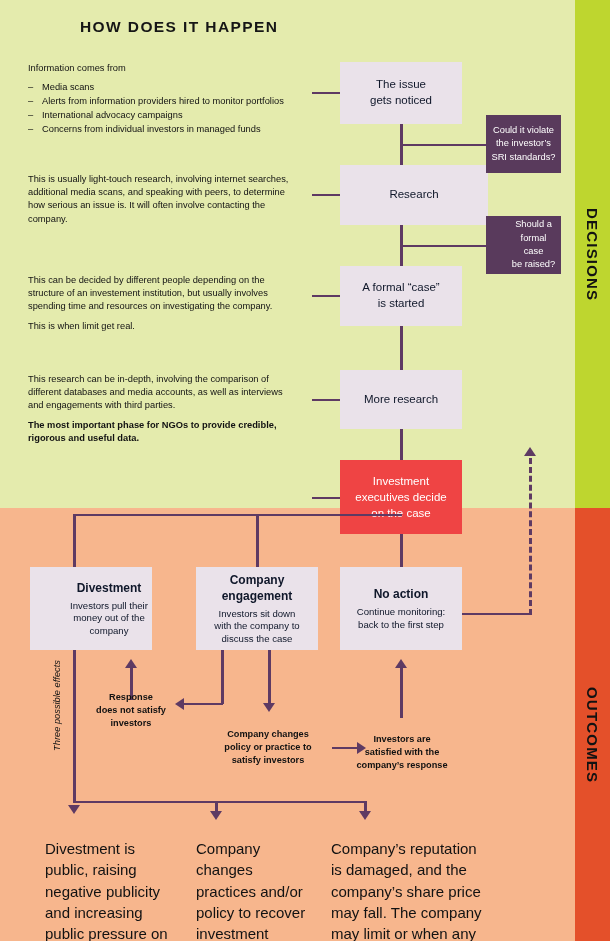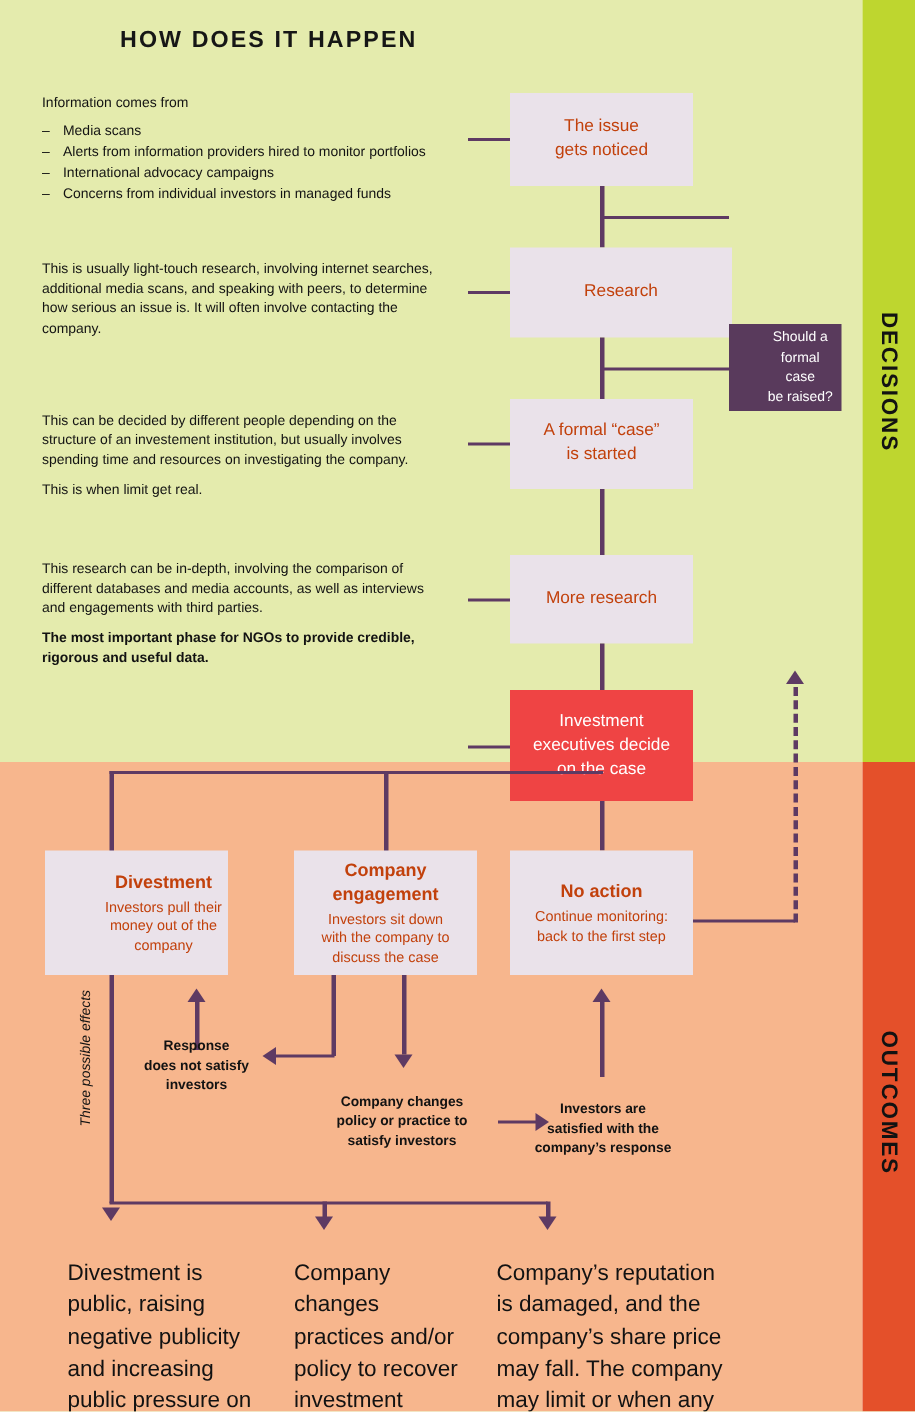--- a/index.html
+++ b/index.html
@@ -30,21 +30,21 @@
   
   #page-title{
     position:absolute;left:80px;top:18px;
     font-size:15.5px;font-weight:bold;letter-spacing:1.4px;color:#161616;
   }
 
   
   .node{
     position:absolute;background:#eae2ea;
     display:flex;flex-direction:column;align-items:center;justify-content:center;
-    text-align:center;color:#c2410c;box-sizing:border-box;
+    text-align:center;color:#0f172a;box-sizing:border-box;
   }
   .node .nd-title{font-size:11.5px;line-height:1.35;}
   .node.bold .nd-title{font-weight:bold;font-size:12px;margin-bottom:4px;}
   .node .nd-sub{font-size:9.6px;line-height:1.3;}
 
   .node.dark{background:#ef4444;color:#ffffff;}
   .node.dark .nd-title{font-size:11.5px;line-height:1.42;}
 
   .chip{
     position:absolute;background:#593a5c;color:#fff;
@@ -174,20 +174,23 @@
     <div class="nd-title">More research</div>
   </div>
 
   <div class="ln lnv" style="left:400px;top:429px;height:31px;"></div>
 
   <div class="node dark" id="node-executives" style="left:340px;top:460px;width:122px;height:74px;">
     <div class="nd-title">Investment<br>executives decide<br>on the case</div>
   </div>
 
   <div class="ln lnh" style="left:401px;top:144px;width:85px;"></div>
+  <div class="chip" id="chip-sri" style="left:486px;top:115px;width:75px;height:58px;">
+    <span>Could it violate<br>the investor’s<br>SRI standards?</span>
+  </div>
 
   <div class="ln lnh" style="left:401px;top:245px;width:85px;"></div>
   <div class="chip" id="chip-case" style="left:486px;top:216px;width:75px;height:58px;padding-left:24px;">
     <span>Should a<br>formal case<br>be raised?</span>
   </div>
 
   <div class="ln lnh" style="left:73px;top:514px;width:329px;"></div>
   <div class="ln lnv-thick" style="left:73px;top:514px;height:54px;"></div>
   <div class="ln lnv-thick" style="left:256px;top:514px;height:54px;"></div>
   <div class="ln lnv-thick" style="left:400px;top:534px;height:33px;"></div>

